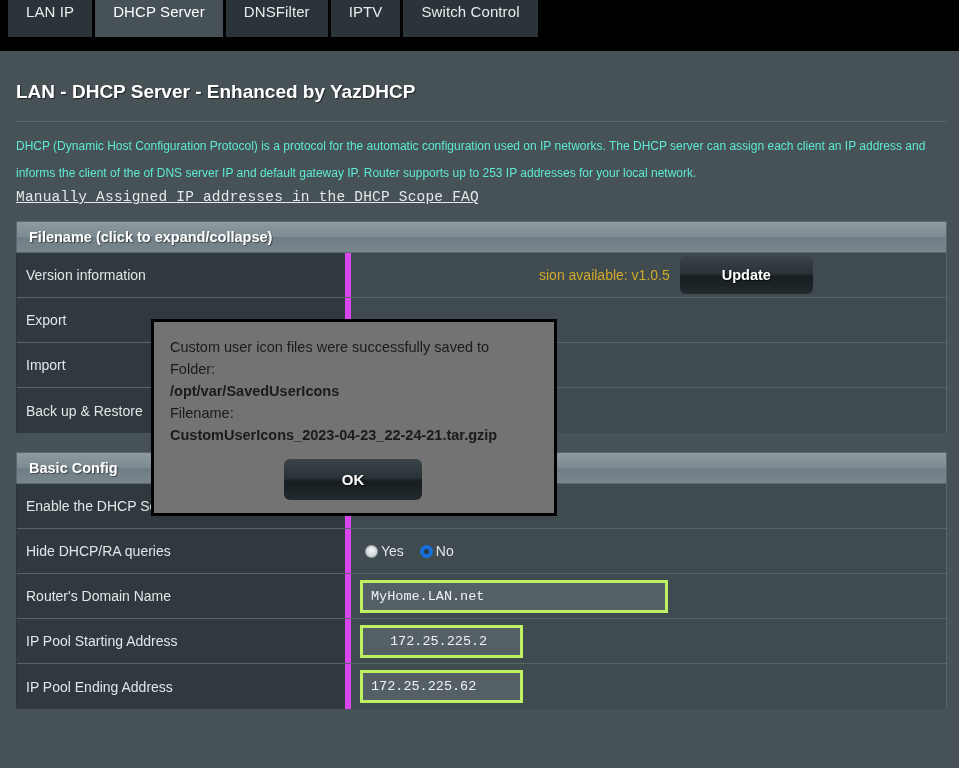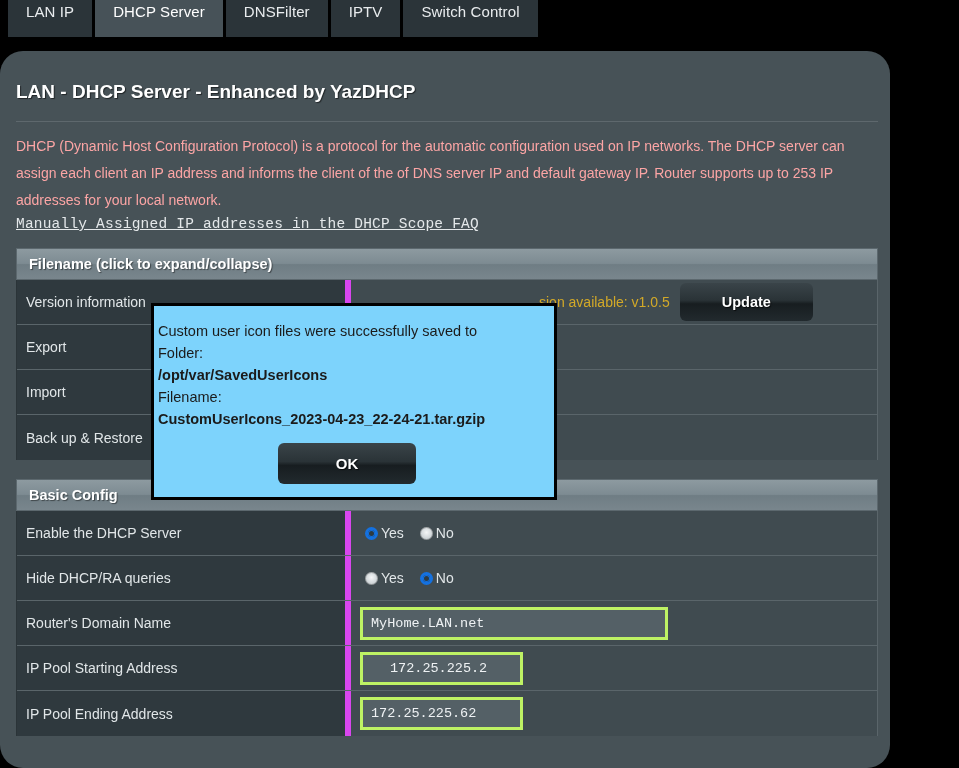--- a/index.html
+++ b/index.html
@@ -41,43 +41,42 @@
   }
   .tab.active {
     background: #475258;
     color: #ffffff;
   }
 
   
   #page {
     position: absolute;
     top: 51px; left: 0;
-    width: 890px;
+    width: 959px;
     height: 717px;
     background: #475257;
     overflow: hidden;
-    border-radius: 23px;
   }
 
   #page-title {
     color: #ffffff;
     font-size: 19px;
     font-weight: bold;
     padding: 30px 0 0 16px;
     text-shadow: 1px 1px 1px rgba(0,0,0,.55);
   }
   #title-rule {
     margin: 18px 12px 0 16px;
     height: 1px;
     background: #5e686d;
   }
 
   #desc {
-    color: #fca5a5;
-    font-size: 14px;
+    color: #5eead4;
+    font-size: 12px;
     line-height: 27px;
     padding: 11px 32px 0 16px;
   }
   #faq-link {
     display: inline-block;
     color: #e4e8ea;
     font-family: "Liberation Mono", monospace;
     font-size: 14.5px;
     text-decoration: underline;
     margin: 2px 0 0 16px;
@@ -175,27 +174,27 @@
     padding: 6px 8px;
     outline: none;
   }
   .txt.wide { width: 308px; }
   .txt.narrow { width: 163px; }
 
   
   #dialog {
     position: absolute;
     left: 151px;
-    top: 303px;
+    top: 319px;
     width: 406px;
     height: 197px;
-    background: #7dd3fc;
+    background: #737373;
     border: 3px solid #000000;
     z-index: 50;
-    padding: 14px 18px 0 4px;
+    padding: 14px 18px 0 16px;
   }
   #dialog-text {
     color: #1b1b1b;
     font-size: 14.5px;
     line-height: 22px;
   }
   #dialog-text .b { font-weight: bold; }
   #dialog-ok-wrap {
     display: flex;
     justify-content: center;

